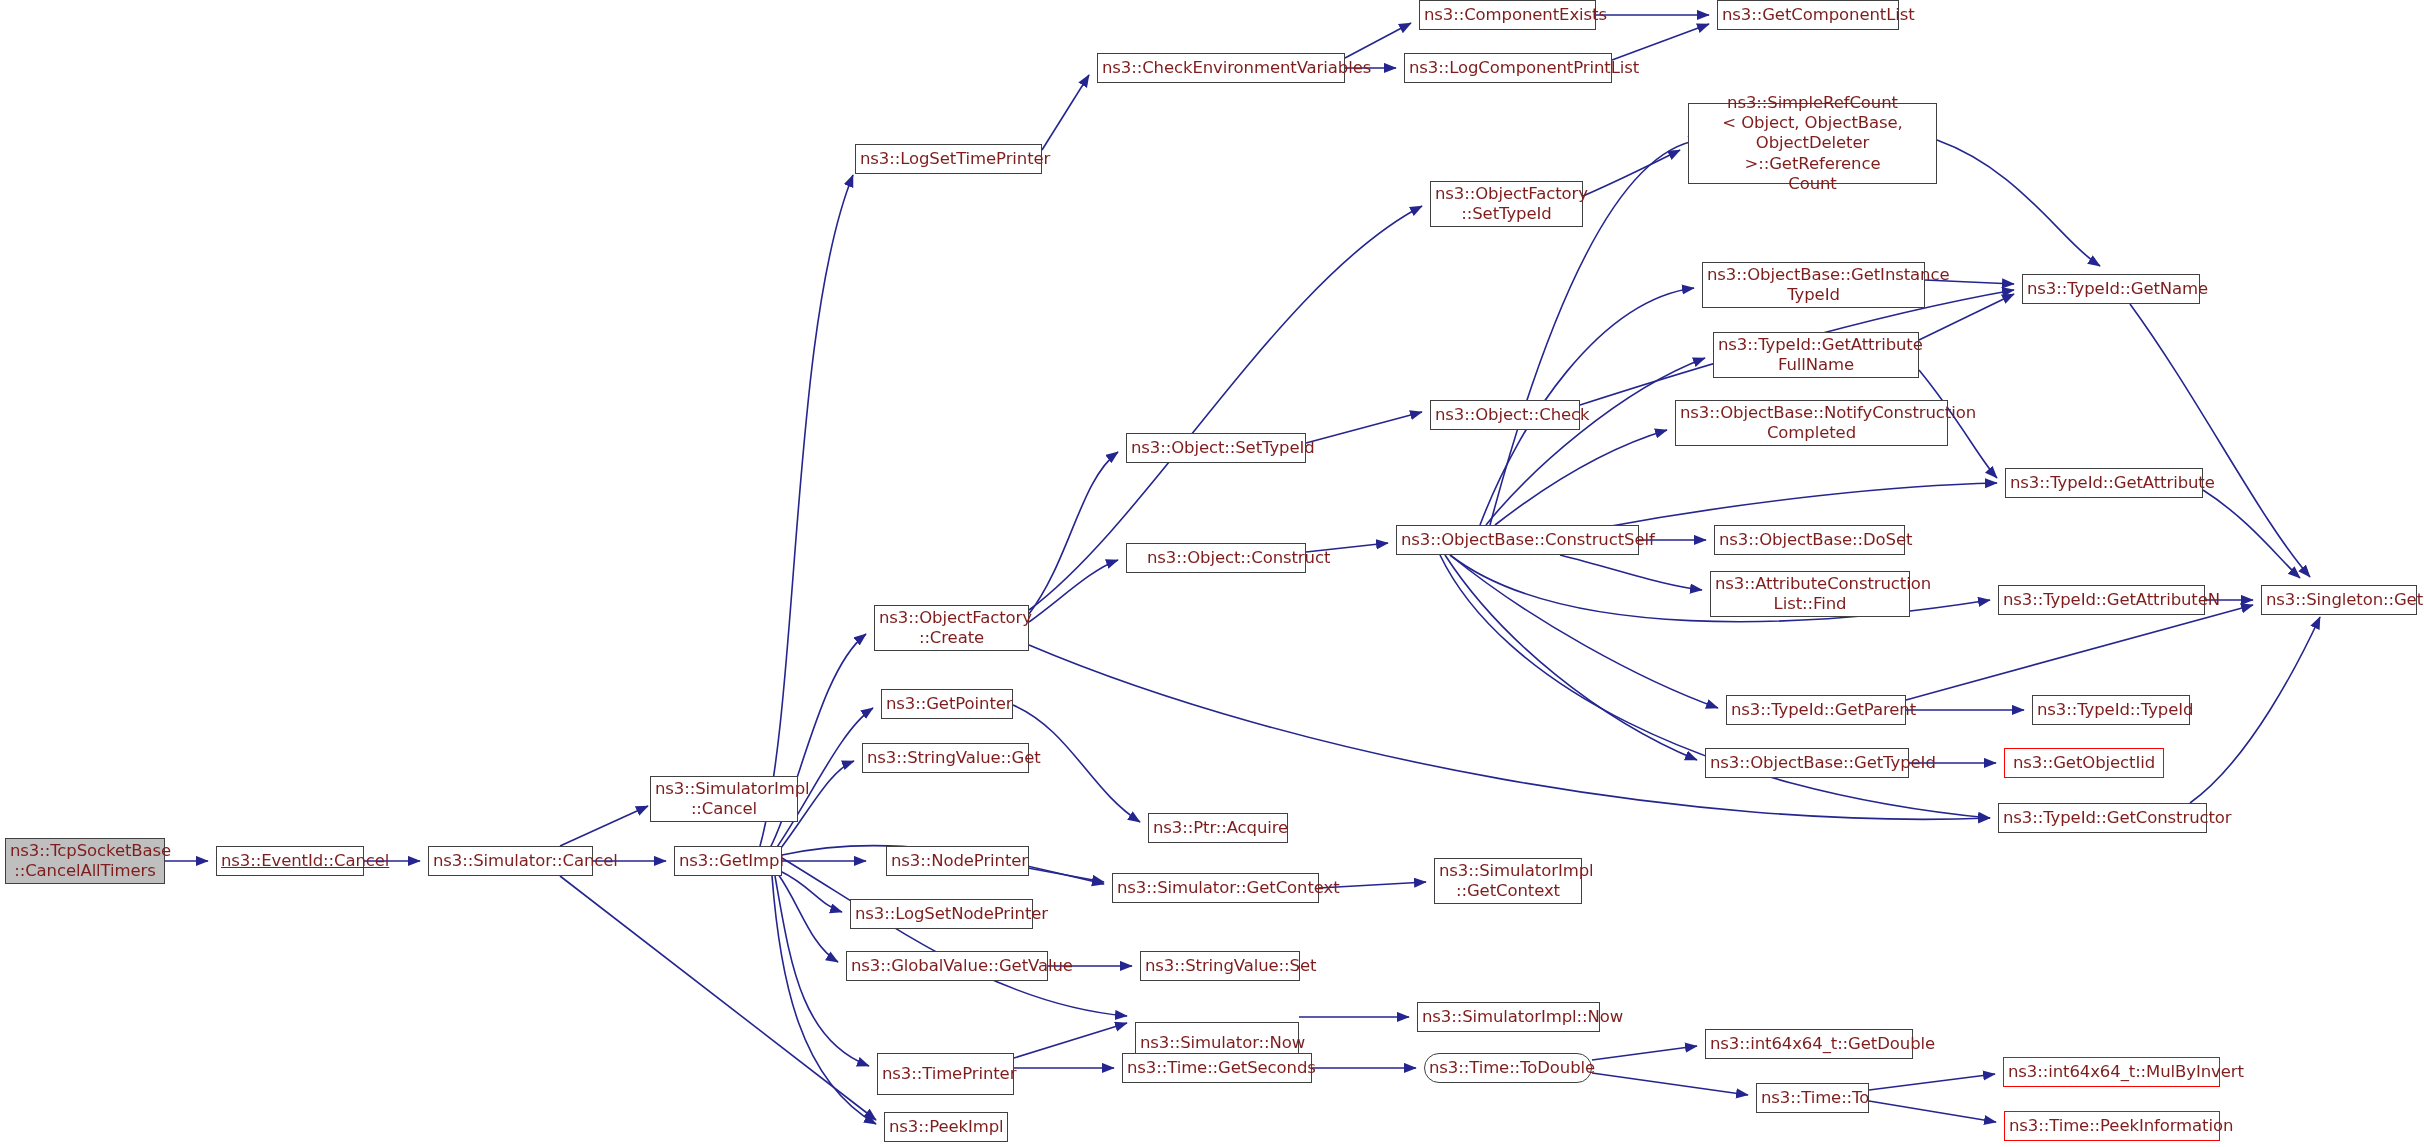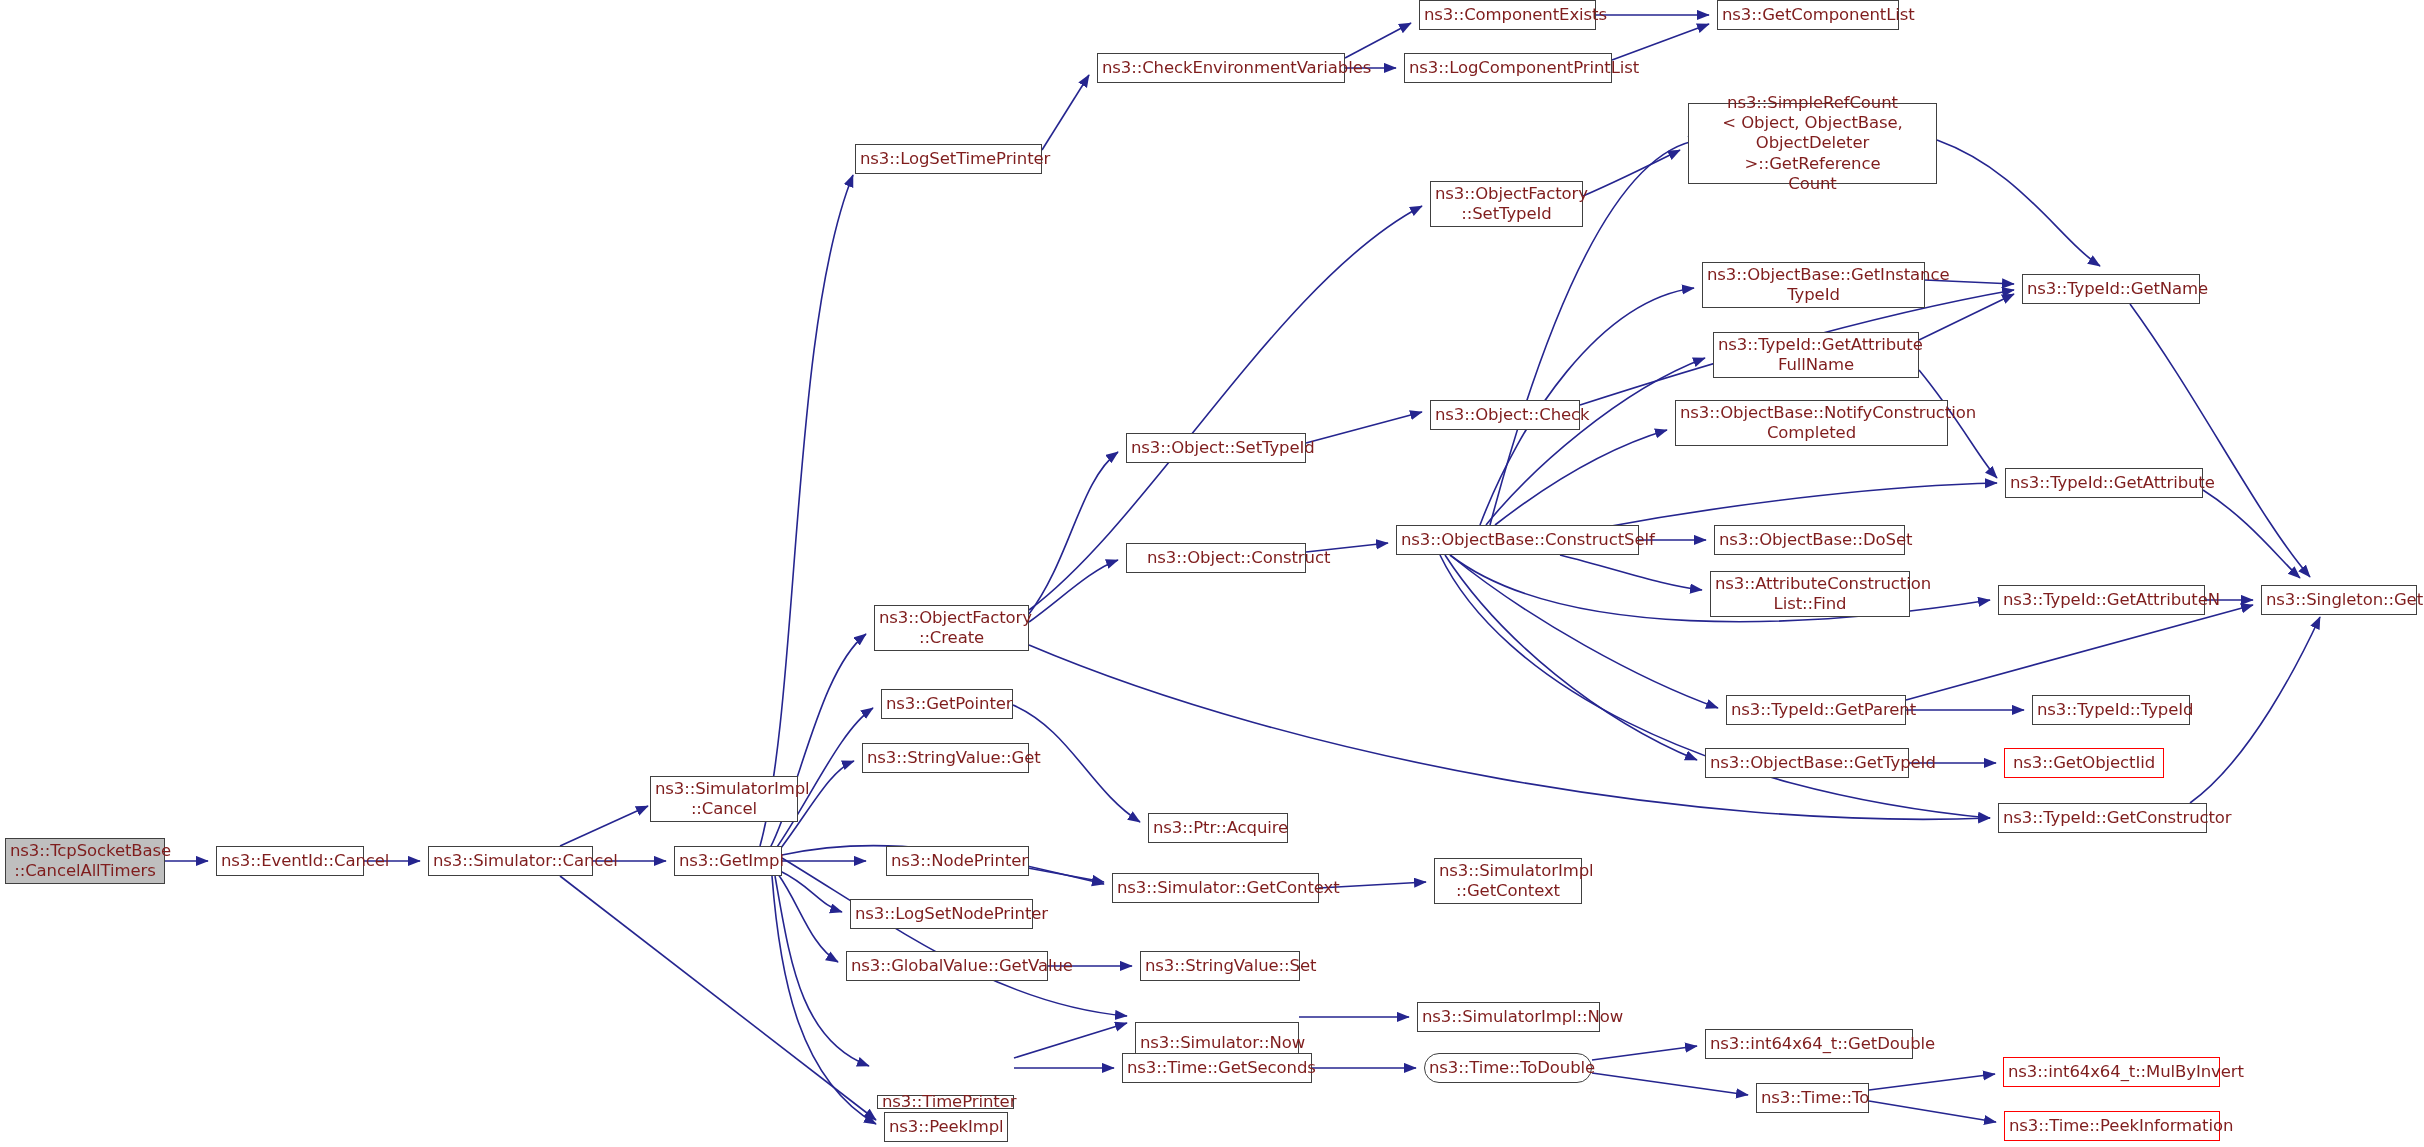--- a/index.html
+++ b/index.html
@@ -111,21 +111,21 @@
         <path d="M1906,700 C2050,660 2200,620 2253,605" fill="none" stroke="#25258f" stroke-width="1.6" marker-end="url(#arrow)"></path>
         <path d="M1909,763 L1996,763" fill="none" stroke="#25258f" stroke-width="1.6" marker-end="url(#arrow)"></path>
         <path d="M2190,803 C2250,760 2300,660 2320,617" fill="none" stroke="#25258f" stroke-width="1.6" marker-end="url(#arrow)"></path>
         <path d="M1580,405 C1750,350 1900,310 2014,290" fill="none" stroke="#25258f" stroke-width="1.6" marker-end="url(#arrow)"></path>
         <path d="M1583,196 C1620,180 1660,160 1680,150" fill="none" stroke="#25258f" stroke-width="1.6" marker-end="url(#arrow)"></path>
       </g>
   </svg>
   <div id="node-layer">
       <div class="node root" style="left: 5px; top: 838px; width: 160px; height: 46px;"><span class="lbl">ns3::TcpSocketBase
 ::CancelAllTimers</span></div>
-      <div class="node" style="left: 216px; top: 846px; width: 148px; height: 30px;"><span class="lbl">ns3::EventId::Cancel</span></div>
+      <div class="node" style="left: 216px; top: 846px; width: 148px; height: 30px; text-decoration: underline;"><span class="lbl">ns3::EventId::Cancel</span></div>
       <div class="node" style="left: 428px; top: 846px; width: 165px; height: 30px;"><span class="lbl">ns3::Simulator::Cancel</span></div>
       <div class="node" style="left: 674px; top: 846px; width: 108px; height: 30px;"><span class="lbl">ns3::GetImpl</span></div>
       <div class="node" style="left: 650px; top: 776px; width: 148px; height: 46px;"><span class="lbl">ns3::SimulatorImpl
 ::Cancel</span></div>
       <div class="node" style="left: 855px; top: 144px; width: 187px; height: 30px;"><span class="lbl">ns3::LogSetTimePrinter</span></div>
       <div class="node" style="left: 1097px; top: 53px; width: 248px; height: 30px;"><span class="lbl">ns3::CheckEnvironmentVariables</span></div>
       <div class="node" style="left: 1419px; top: 0px; width: 177px; height: 30px;"><span class="lbl">ns3::ComponentExists</span></div>
       <div class="node" style="left: 1404px; top: 53px; width: 208px; height: 30px;"><span class="lbl">ns3::LogComponentPrintList</span></div>
       <div class="node" style="left: 1717px; top: 0px; width: 182px; height: 30px;"><span class="lbl">ns3::GetComponentList</span></div>
       <div class="node" style="left: 1688px; top: 103px; width: 249px; height: 81px;"><span class="lbl">ns3::SimpleRefCount
@@ -163,21 +163,21 @@
       <div class="node" style="left: 1148px; top: 813px; width: 140px; height: 30px;"><span class="lbl">ns3::Ptr::Acquire</span></div>
       <div class="node" style="left: 874px; top: 846px; width: 143px; height: 30px; margin-left: 12px;"><span class="lbl">ns3::NodePrinter</span></div>
       <div class="node" style="left: 1112px; top: 873px; width: 207px; height: 30px;"><span class="lbl">ns3::Simulator::GetContext</span></div>
       <div class="node" style="left: 1434px; top: 858px; width: 148px; height: 46px;"><span class="lbl">ns3::SimulatorImpl
 ::GetContext</span></div>
       <div class="node" style="left: 850px; top: 899px; width: 183px; height: 30px;"><span class="lbl">ns3::LogSetNodePrinter</span></div>
       <div class="node" style="left: 846px; top: 951px; width: 202px; height: 30px;"><span class="lbl">ns3::GlobalValue::GetValue</span></div>
       <div class="node" style="left: 1140px; top: 951px; width: 160px; height: 30px;"><span class="lbl">ns3::StringValue::Set</span></div>
       <div class="node" style="left: 1135px; top: 1022px; width: 164px; height: 42px;"><span class="lbl">ns3::Simulator::Now</span></div>
       <div class="node" style="left: 1417px; top: 1002px; width: 183px; height: 30px;"><span class="lbl">ns3::SimulatorImpl::Now</span></div>
-      <div class="node" style="left: 877px; top: 1095px; width: 137px; height: 14px;"><span class="lbl">ns3::TimePrinter</span></div>
+      <div class="node" style="left: 877px; top: 1053px; width: 137px; height: 42px;"><span class="lbl">ns3::TimePrinter</span></div>
       <div class="node" style="left: 1122px; top: 1053px; width: 190px; height: 30px;"><span class="lbl">ns3::Time::GetSeconds</span></div>
       <div class="node" style="left: 1424px; top: 1053px; width: 168px; height: 30px; border-radius: 15px;"><span class="lbl">ns3::Time::ToDouble</span></div>
       <div class="node" style="left: 1705px; top: 1029px; width: 208px; height: 30px;"><span class="lbl">ns3::int64x64_t::GetDouble</span></div>
       <div class="node" style="left: 1756px; top: 1083px; width: 113px; height: 30px;"><span class="lbl">ns3::Time::To</span></div>
       <div class="node hl" style="left: 2003px; top: 1057px; width: 217px; height: 30px;"><span class="lbl">ns3::int64x64_t::MulByInvert</span></div>
       <div class="node hl" style="left: 2004px; top: 1111px; width: 216px; height: 30px;"><span class="lbl">ns3::Time::PeekInformation</span></div>
       <div class="node" style="left: 884px; top: 1112px; width: 124px; height: 30px;"><span class="lbl">ns3::PeekImpl</span></div>
     </div>
 </div>
 

